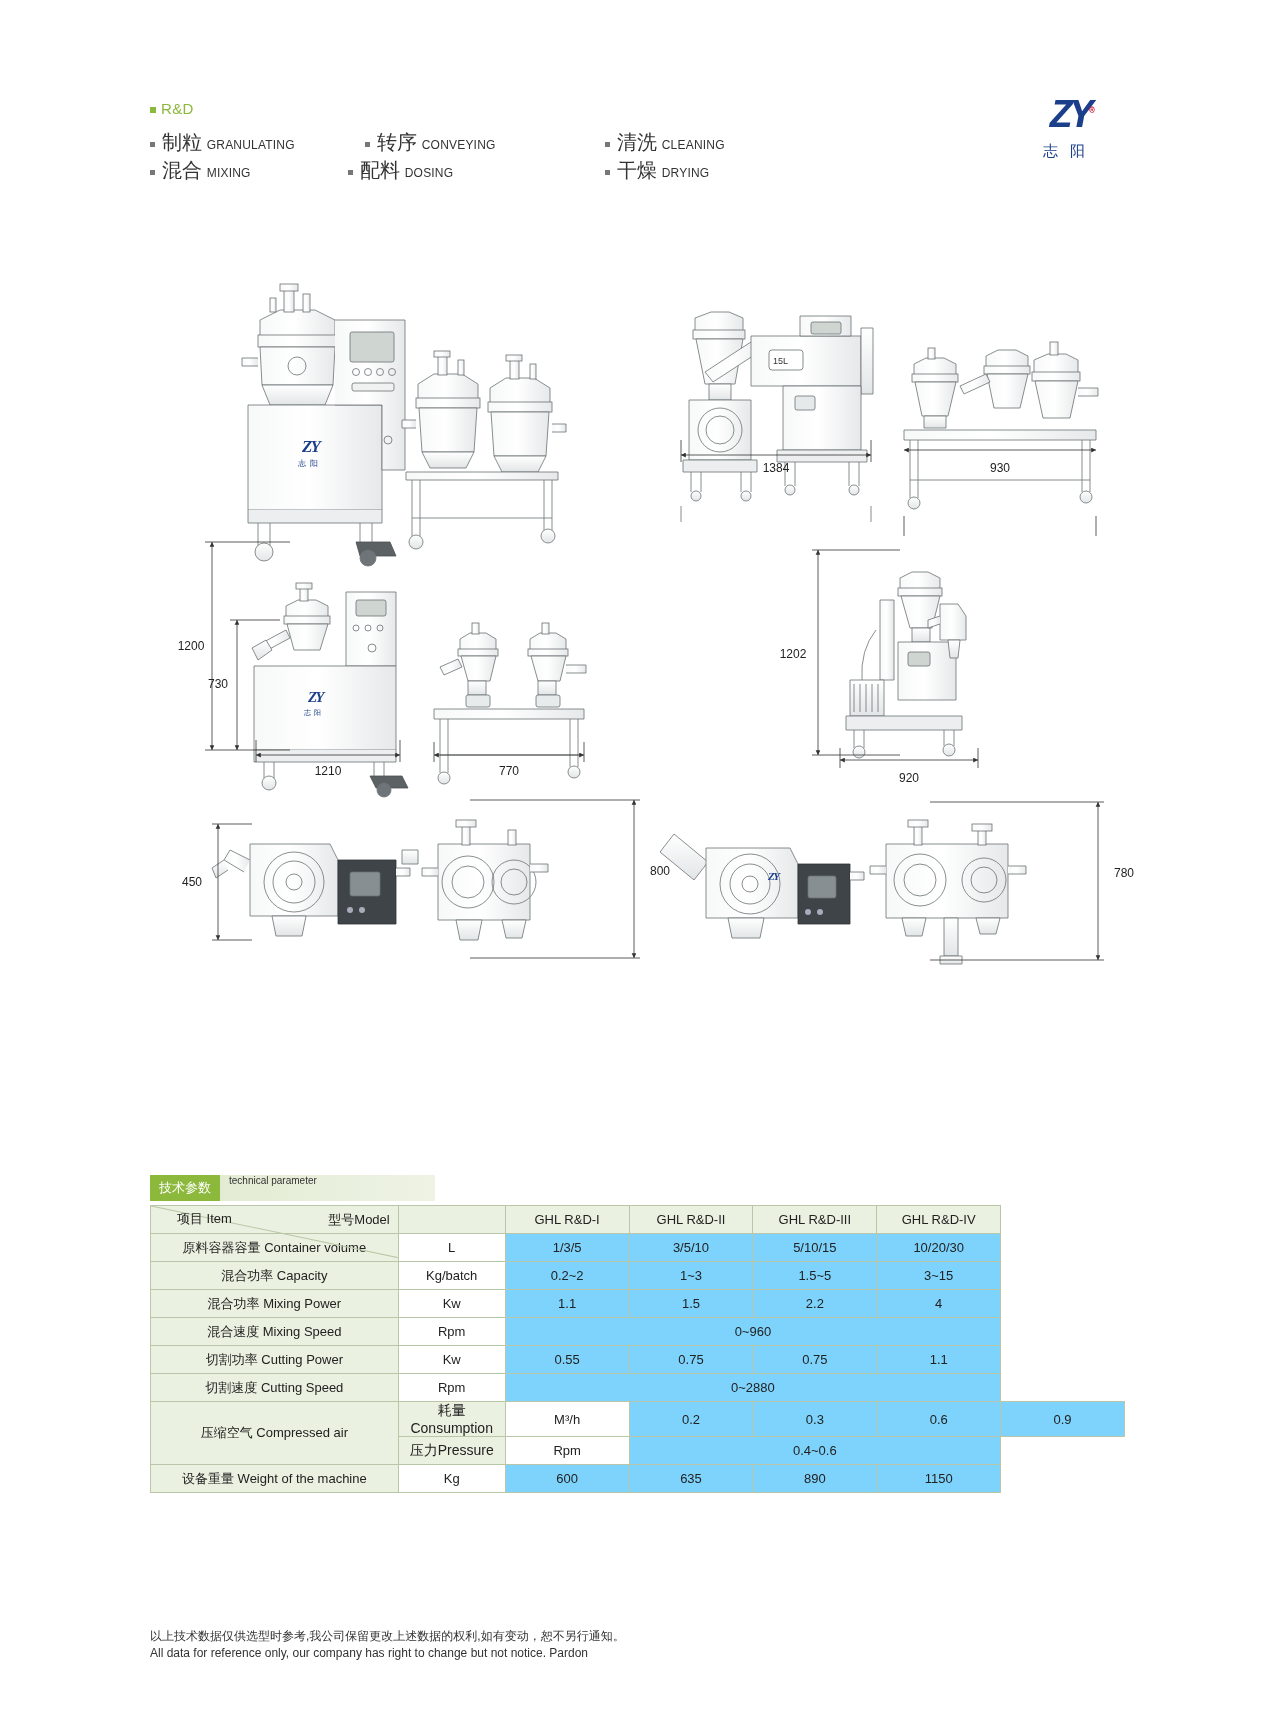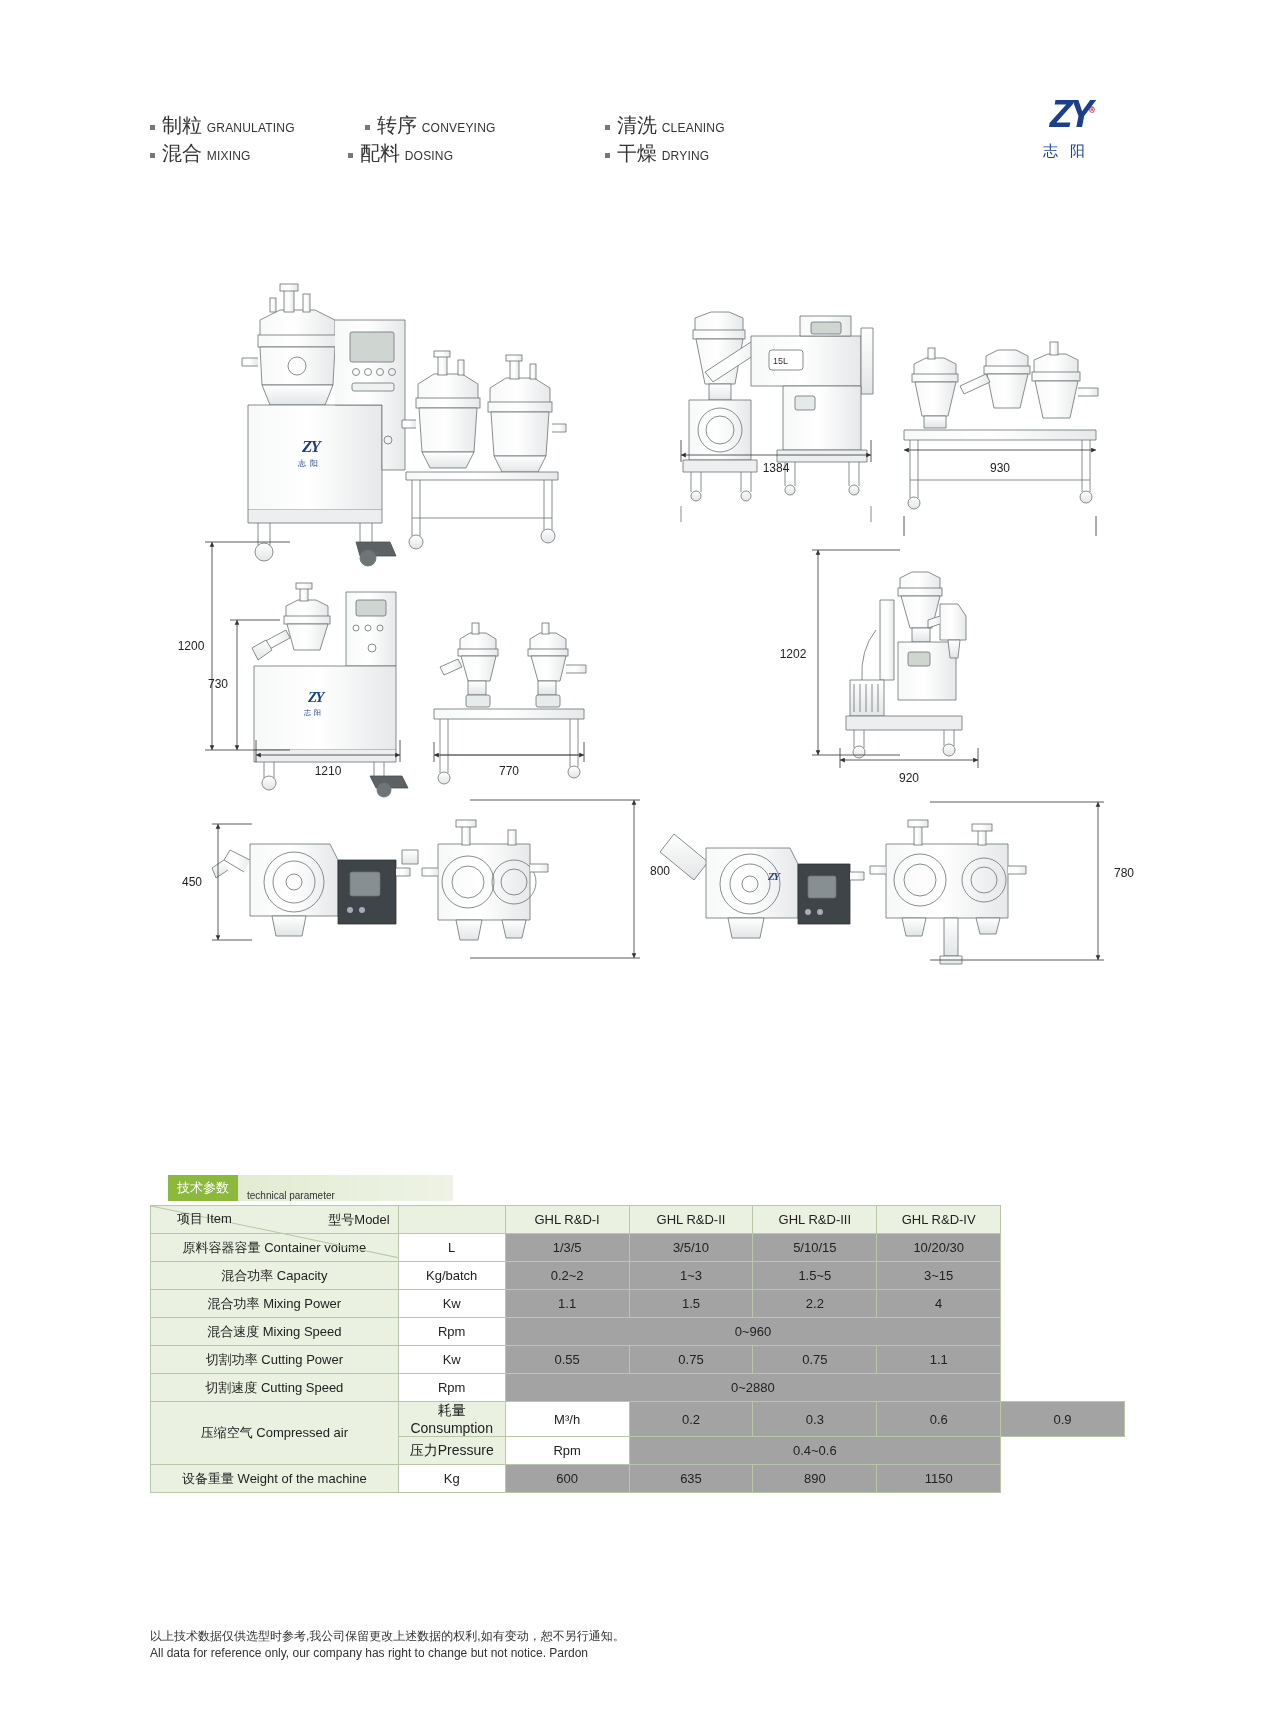--- a/index.html
+++ b/index.html
@@ -32,44 +32,47 @@
   .logo { position:absolute; right:0px; top:-10px; width:120px; height:95px; text-align:center; }
   .logo-zy { font-family:Liberation Mono, monospace; font-style:italic; font-weight:bold; font-size:40px; color:#1b3f8b; letter-spacing:-4px; line-height:42px; }
   .logo-reg { font-size:9px; vertical-align:super; color:#c8102e; }
   .logo-cn { font-family:"Liberation Serif", serif; font-size:15px; color:#1b3f8b; letter-spacing:12px; margin-top:4px; }
 
   
   .drawings { position:absolute; left:0; top:250px; width:1275px; height:830px; }
   .drawings svg { display:block; }
 
   
-  .tech-head { position:absolute; left:168px; top:1175px; width:285px; height:26px; background:linear-gradient(to right,#dfe9cd,#eef3e5); display:flex; align-items:flex-end; }
+  .tech-head { position:absolute; left:150px; top:1175px; width:285px; height:26px; background:linear-gradient(to right,#dfe9cd,#eef3e5); display:flex; align-items:flex-start; }
   .tech-head .badge { background:#8cb83c; color:#fff; font-size:13px; padding:4px 9px; height:26px; display:flex; align-items:center; }
   .tech-head .en { font-size:10px; color:#333; margin-left:9px; }
 
   table.params { position:absolute; left:150px; top:1205px; width:975px; border-collapse:collapse; font-size:13px; }
   table.params td, table.params th { border:1px solid #b9c7a8; text-align:center; vertical-align:middle; font-weight:normal; padding:0; height:28px; color:#222; }
   td.lbl { background:#eaf1e0; text-align:center; }
   td.sublbl { background:#eaf1e0; text-align:center; font-size:14px; }
   td.unit { background:#ffffff; width:95px; }
-  td.val { background:#a3a3a3; width:110px; }
+  td.val { background:#7dd3fc; width:110px; }
   .hdr-model { background:#eaf1e0; height:46px; position:relative; width:220px; padding:0; }
   .hdr-model .diag { position:absolute; inset:0; }
   .hdr-model .model { position:absolute; right:8px; top:5px; font-size:13px; }
   .hdr-model .item { position:absolute; left:26px; bottom:5px; font-size:13px; }
   .hdr-blank { background:#eaf1e0; width:95px; }
   td.colhdr { background:#eaf1e0; font-size:13px; width:110px; }
 
   .note { position:absolute; left:150px; top:1628px; font-size:12px; color:#333; line-height:17px; }
   .note div { white-space:nowrap; }
 </style>
 </head>
 <body>
 
 <div class="header">
+  <div class="rd-title">
+    <span class="sq"></span><span>R&amp;D</span>
+  </div>
   <div class="cat-grid">
     <div class="cat c-r0c0">
       <span class="sq"></span><span class="cn">制粒</span>
       <span class="en">GRANULATING</span>
     </div>
     <div class="cat c-r1c0">
       <span class="sq"></span><span class="cn">混合</span>
       <span class="en">MIXING</span>
     </div>
     <div class="cat c-r0c1">

